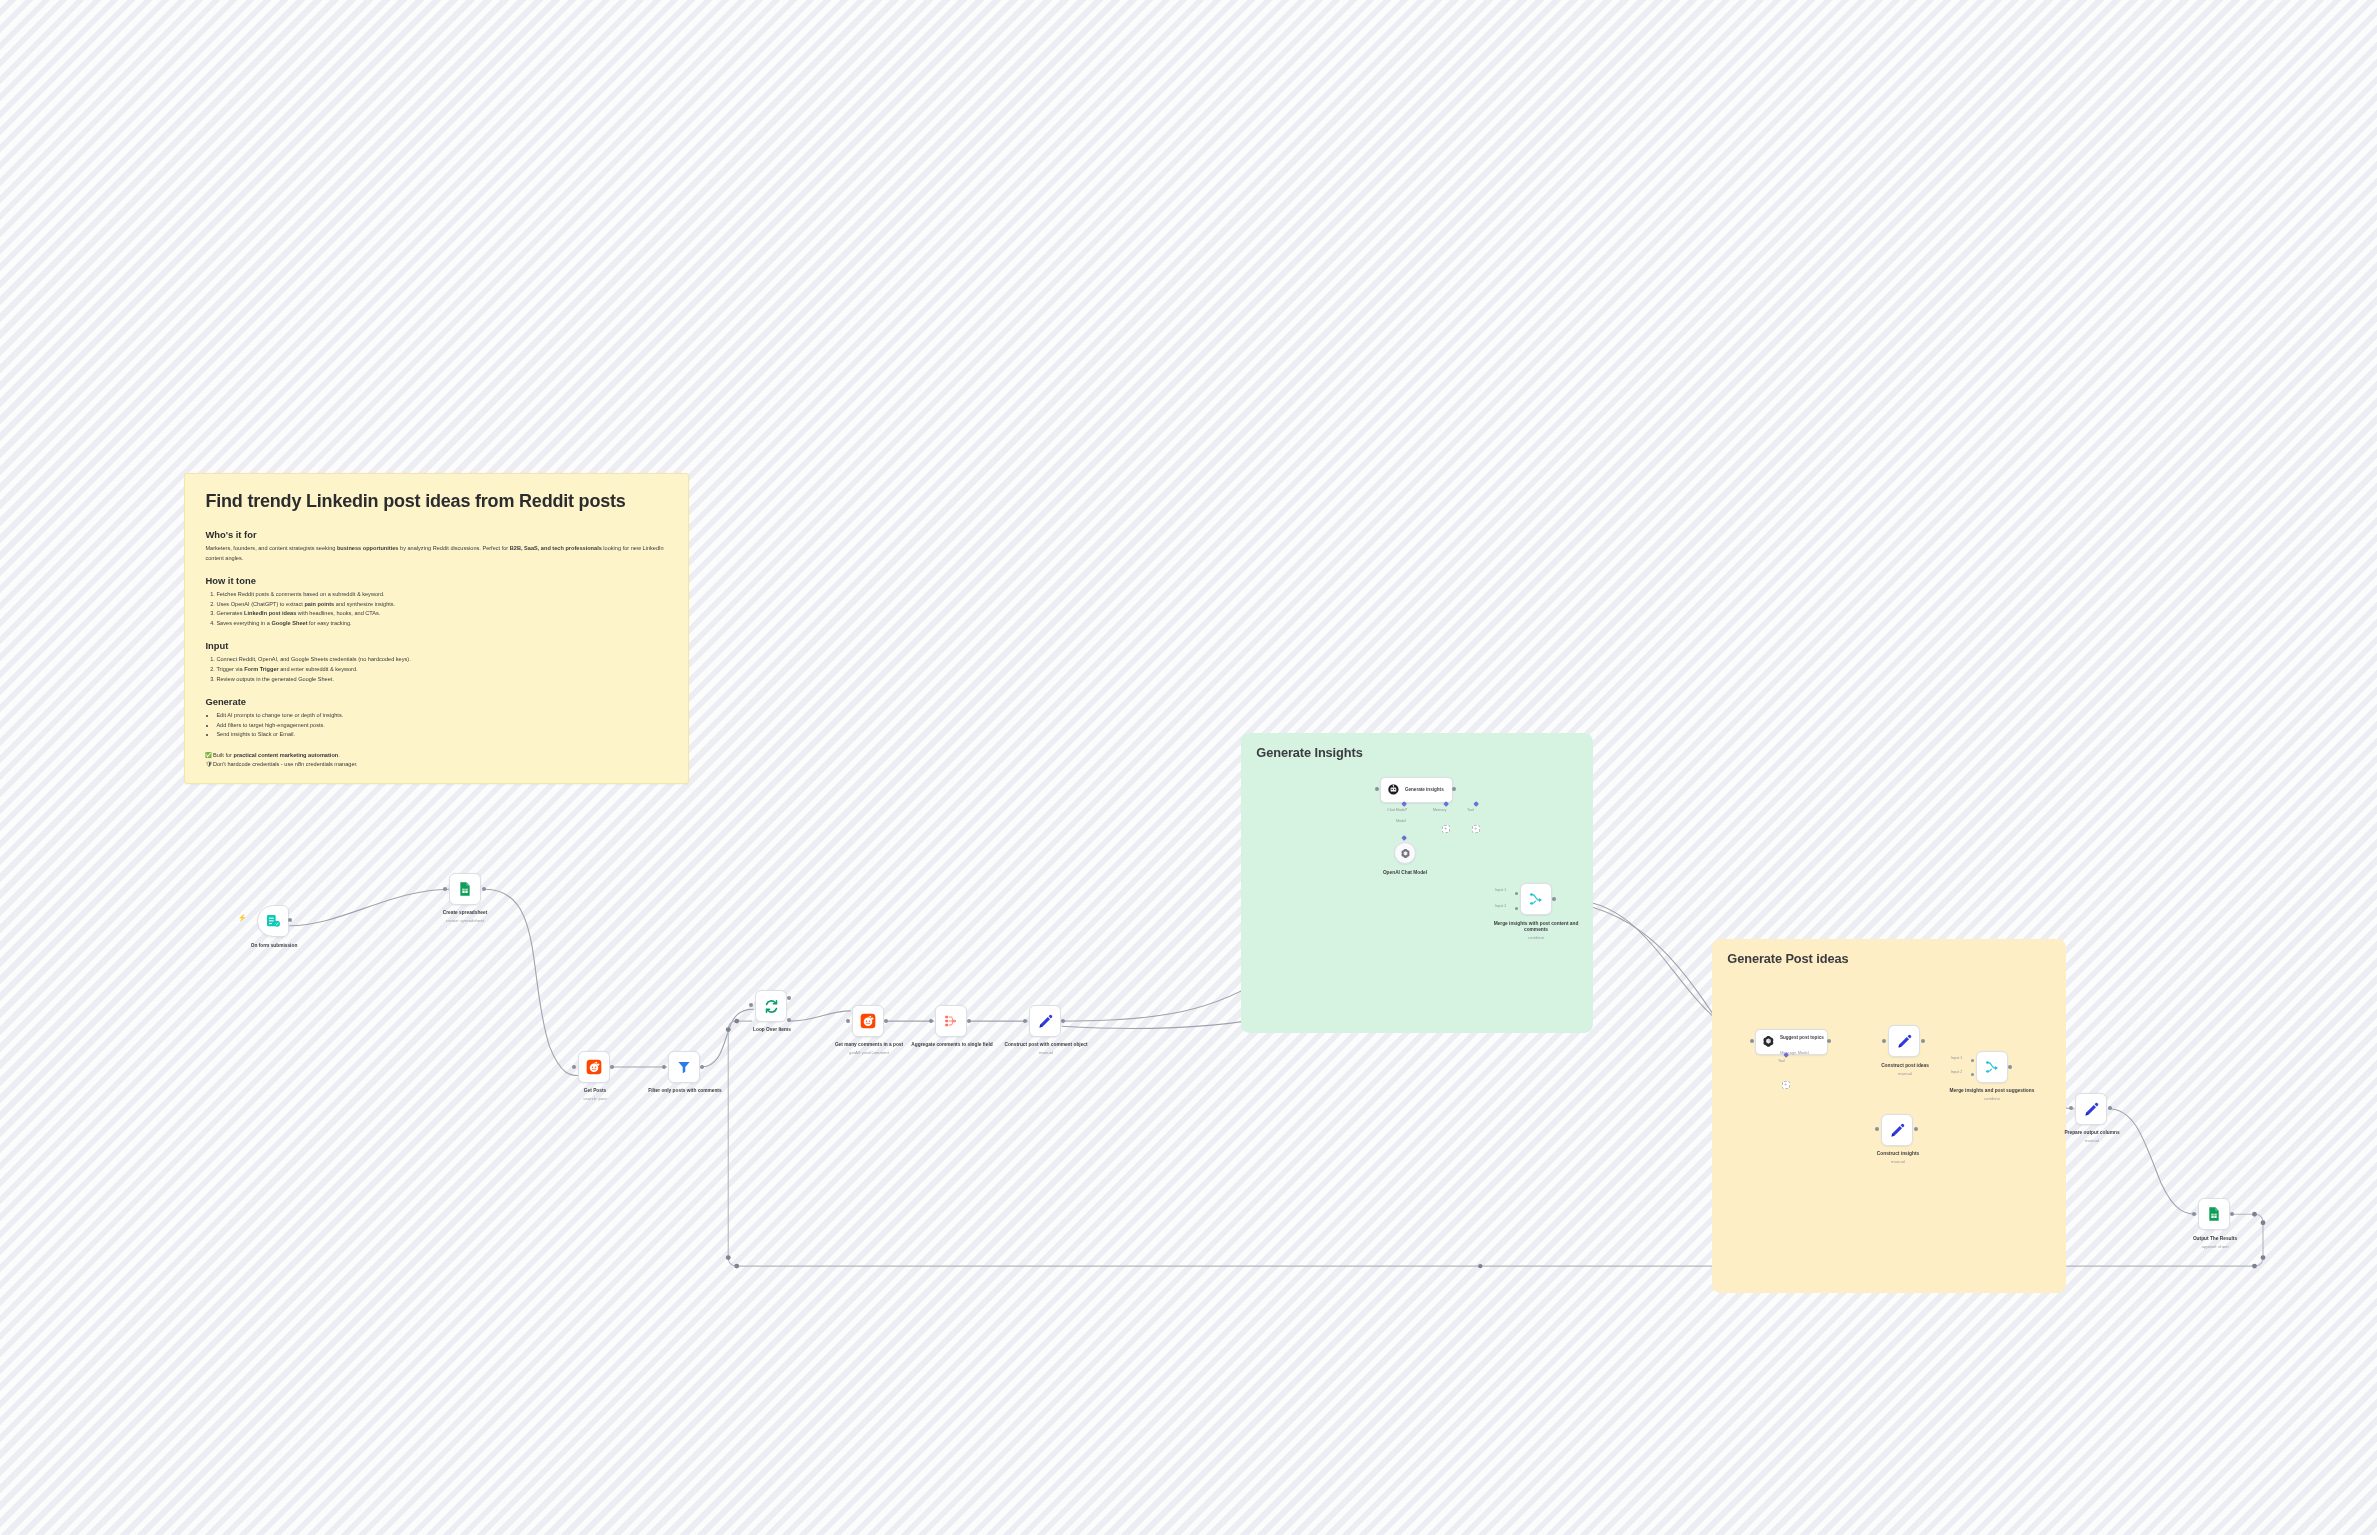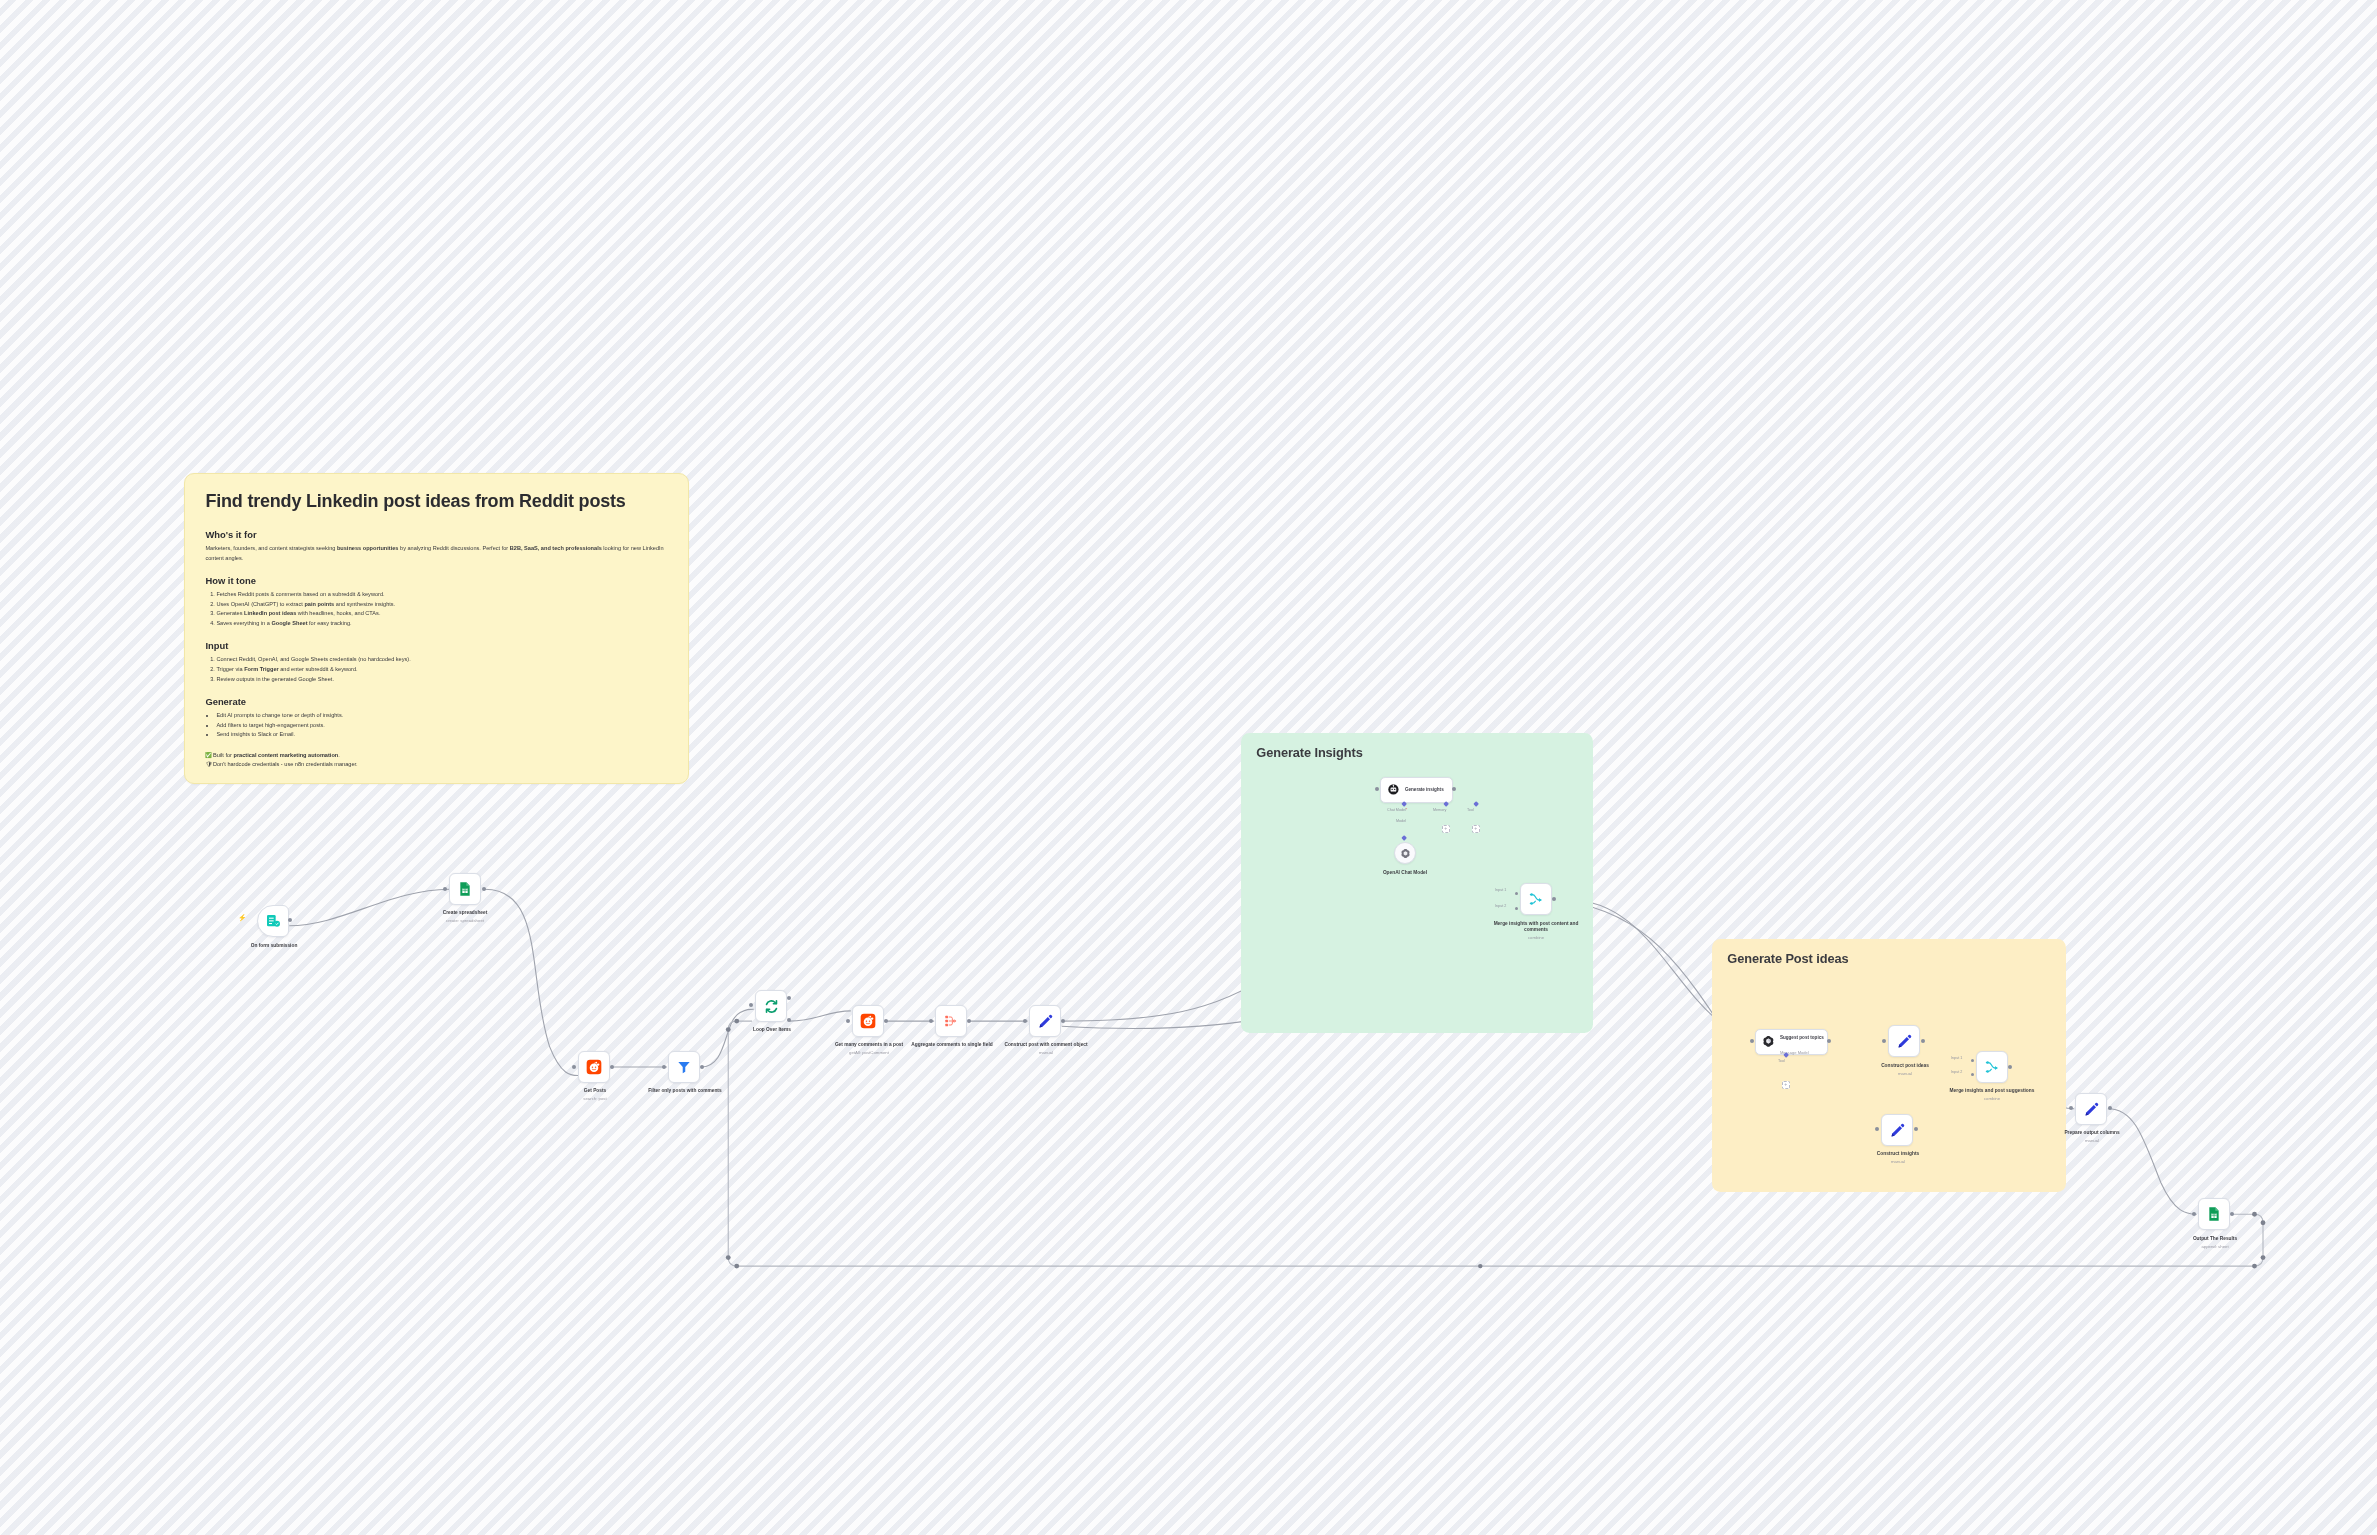--- a/index.html
+++ b/index.html
@@ -20,21 +20,21 @@
       rgba(228,231,238,0.55) 12px
     );
   }
   #edges { position: absolute; inset: 0; width: 2377px; height: 1536px; pointer-events: none; }
 
   
   .sticky {
     position: absolute;
     background: #fdf5c9;
     border: 0.9px solid #f2e7a8;
-    border-radius: 10px;
+    border-radius: 3px;
     padding: 17px 20.4px;
     color: #36363a;
     box-shadow: 0 0.9px 1.7px rgba(0,0,0,0.04);
   }
   .sticky h1 { font-size: 18px; font-weight: 700; letter-spacing: -0.2px; margin-bottom: 17px; color: #2c2c30; }
   .sticky h2 { font-size: 9.4px; font-weight: 700; margin: 12px 0 4.3px; color: #2c2c30; }
   .sticky p, .sticky li { font-size: 5.6px; line-height: 1.65; color: #3a3a3e; }
   .sticky ol, .sticky ul { margin-left: 11px; }
   .sticky li { margin-bottom: 0.4px; }
   .sticky b { font-weight: 700; }
@@ -249,21 +249,21 @@
         <div><span class="emo">✅</span> Built for <b>practical content marketing automation</b>.</div>
         <div><span class="emo">🛡</span> Don't hardcode credentials - use n8n credentials manager.</div>
       </div>
   </div>
 
 
   <div class="section sec-green" style="left:1241px; top:733px; width:352px; height:300px;">
     <div class="sec-title">Generate Insights</div>
   </div>
 
-  <div class="section sec-yellow" style="left:1712px; top:939px; width:354px; height:253px;">
+  <div class="section sec-yellow" style="left:1712px; top:939px; width:354px; height:354px;">
     <div class="sec-title">Generate Post ideas</div>
   </div>
 
   <div class="trigger-bolt" style="left:238px; top:915px;">⚡</div>
   <div class="node trigger" style="left:257px; top:905px;">
     <span class="node-ico">
       <svg width="16" height="16" viewBox="0 0 24 24">
         <rect x="3" y="3" width="13" height="17" rx="2" fill="#0fc9b8"></rect>
         <rect x="6" y="7" width="7" height="1.6" fill="#ffffff"></rect>
         <rect x="6" y="11" width="7" height="1.6" fill="#ffffff"></rect>

